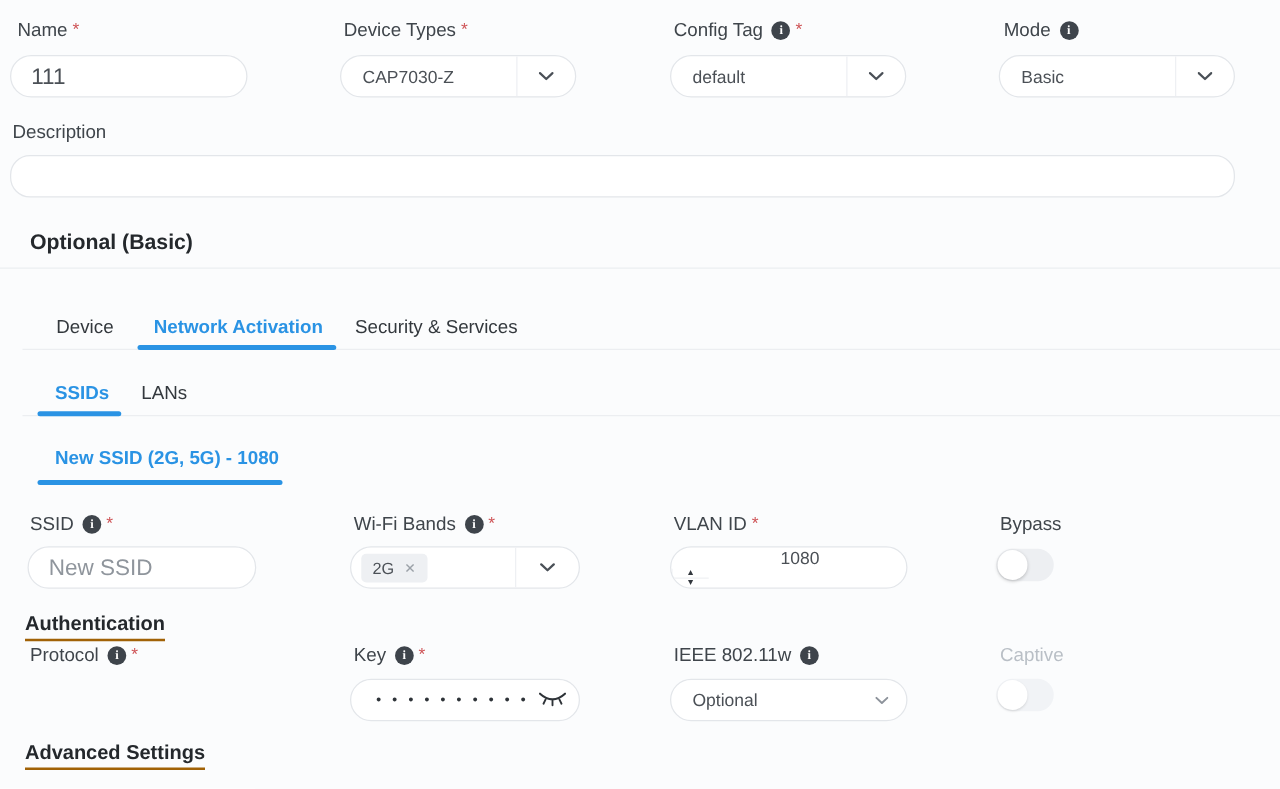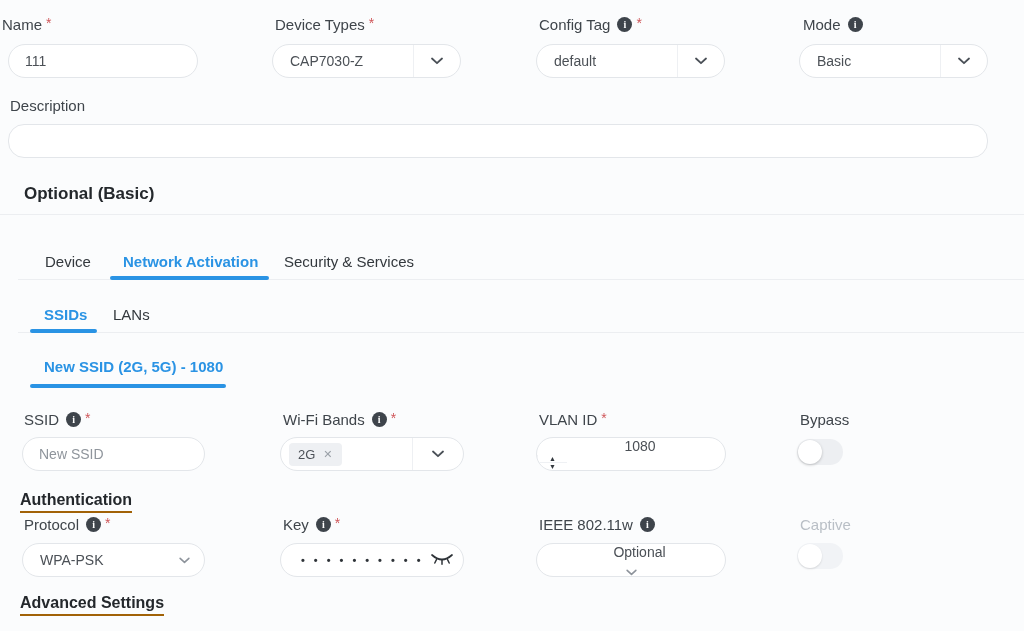--- a/index.html
+++ b/index.html
@@ -24,21 +24,21 @@
     font-size:10px;font-weight:bold;display:inline-flex;align-items:center;justify-content:center;
     font-family:"Liberation Serif",serif;margin-left:7px;flex:0 0 auto;
   }
   .box{
     position:absolute;height:34px;background:#fff;border:1px solid var(--border);
     border-radius:17px;display:flex;align-items:center;font-size:14px;color:var(--value);
     overflow:hidden;
   }
   input.txtin{
     position:absolute;height:34px;background:#fff;border:1px solid var(--border);
-    border-radius:17px;font-size:14px;color:var(--value);padding:0 16px;outline:none;
+    border-radius:17px;font-size:18px;color:var(--value);padding:0 16px;outline:none;
     font-family:"Liberation Sans",sans-serif;
   }
   input.txtin::placeholder{color:var(--muted);}
   .sel .val{padding-left:17px;flex:1;}
   .sel .divider{width:1px;align-self:stretch;background:#eef0f3;}
   .sel .chev{width:46px;display:flex;align-items:center;justify-content:center;}
   .sel .chev.noline{width:40px;}
   .tabtxt{position:absolute;font-size:15px;color:#33383d;cursor:pointer;}
   .tabtxt.active{color:var(--accent);font-weight:bold;}
   .bar{position:absolute;height:4px;border-radius:2px;background:var(--accent);}
@@ -65,21 +65,21 @@
   .spin .sbtn.up{border-bottom:1px solid #eff1f4;}
   .numval{padding-left:18px;flex:1;}
   .keydots{padding-left:20px;flex:1;font-size:11px;letter-spacing:9px;color:#2e3338;font-weight:bold;}
   .eye{margin-right:14px;display:flex;align-items:center;cursor:pointer;}
 </style>
 </head>
 <body>
 
 <div class="page">
 
-  <div class="lbl" style="left:2px;top:16px;justify-content:flex-end;">
+  <div class="lbl" style="left:14px;top:16px;justify-content:flex-end;">
     <span class="txt">Name</span>
     <span class="req">*</span>
   </div>
   <input class="txtin" style="left: 8px; top: 44px; width: 190px;" value="111">
 
   <div class="lbl" style="left:275px;top:16px;">
     <span class="txt">Device Types</span>
     <span class="req">*</span>
   </div>
   <div class="box sel" style="left:272px;top:44px;width:189px;">
@@ -188,28 +188,20 @@
   <div class="toggle" style="left:797px;top:439px;">
     <span class="knob"></span>
   </div>
 
   <div class="heading underlined" style="left:20px;top:491px;">Authentication</div>
 
   <div class="lbl" style="left:24px;top:516px;">
     <span class="txt">Protocol</span>
     <span class="info">i</span>
     <span class="req">*</span>
-  </div>
-  <div class="box sel" style="left:22px;top:543px;width:183px;">
-    <span class="val">WPA-PSK</span>
-    <span class="chev noline">
-      <svg width="11" height="7" viewBox="0 0 12 8">
-          <path d="M1 1.5 L6 6.2 L11 1.5" fill="none" stroke="#8d939b" stroke-width="1.8" stroke-linecap="round" stroke-linejoin="round"></path>
-        </svg>
-    </span>
   </div>
 
   <div class="lbl" style="left:283px;top:516px;">
     <span class="txt">Key</span>
     <span class="info">i</span>
     <span class="req">*</span>
   </div>
   <div class="box" style="left:280px;top:543px;width:184px;">
     <span class="keydots">••••••••••</span>
     <span class="eye">
@@ -219,21 +211,21 @@
         <path d="M12 7.5 L12 11.2" stroke="#2e3338" stroke-width="1.5" stroke-linecap="round"></path>
         <path d="M17.5 6.5 L19.2 10" stroke="#2e3338" stroke-width="1.5" stroke-linecap="round"></path>
       </svg>
     </span>
   </div>
 
   <div class="lbl" style="left:539px;top:516px;">
     <span class="txt">IEEE 802.11w</span>
     <span class="info">i</span>
   </div>
-  <div class="box sel" style="left:536px;top:543px;width:190px;flex-direction:column;">
+  <div class="box sel" style="left:536px;top:543px;width:190px;">
     <span class="val">Optional</span>
     <span class="chev noline">
       <svg width="11" height="7" viewBox="0 0 12 8">
           <path d="M1 1.5 L6 6.2 L11 1.5" fill="none" stroke="#8d939b" stroke-width="1.8" stroke-linecap="round" stroke-linejoin="round"></path>
         </svg>
     </span>
   </div>
 
   <div class="lbl" style="left:800px;top:516px;color:var(--disabled-label);">
     <span class="txt" style="color:var(--disabled-label);text-align:center;">Captive</span>

